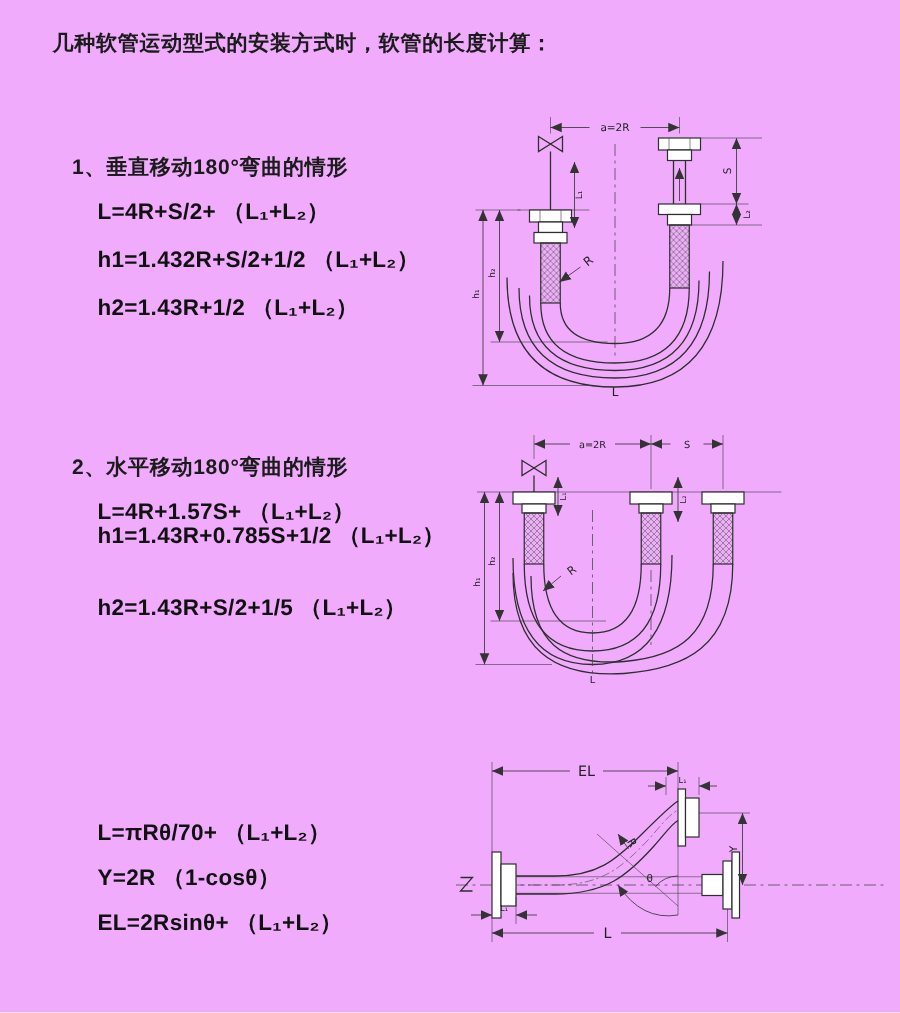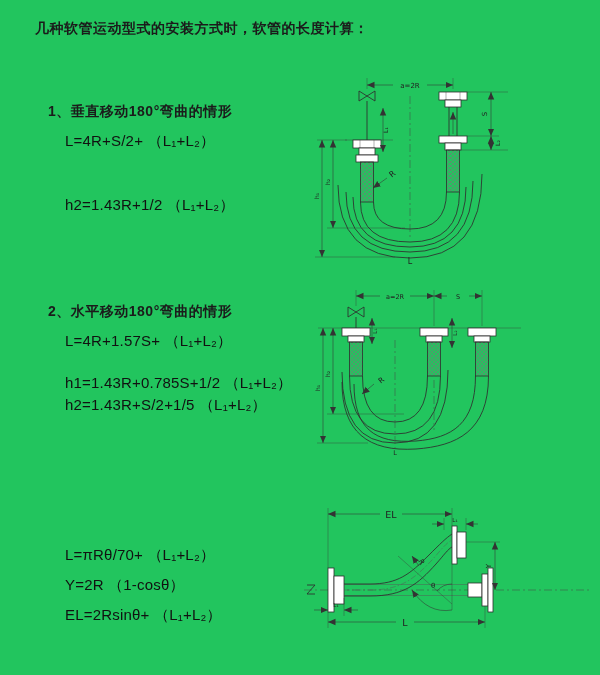--- a/index.html
+++ b/index.html
@@ -1,44 +1,45 @@
 <!DOCTYPE html>
 <html><head>
 <meta charset="utf-8">
 <style>
   html,body{margin:0;padding:0;background:#fff;}
-  .canvas{position:relative;width:600px;height:675px;background:#22c55e;overflow:hidden;
+  .canvas{position:relative;width:600px;height:675px;background:#f0abfc;overflow:hidden;
           font-family:"Liberation Sans","DejaVu Sans",sans-serif;color:#1b1b1b;}
   .abs{position:absolute;}
   .doc-title{font-size:14px;font-weight:700;letter-spacing:.5px;}
   .sec-head{font-size:14px;font-weight:700;letter-spacing:.5px;text-align:right;}
-  .formula{font-size:15px;font-weight:400;letter-spacing:.2px;color:#111;}
+  .formula{font-size:15px;font-weight:700;letter-spacing:.2px;color:#111;}
   svg text{fill:#222;font-family:"DejaVu Sans","Liberation Sans",sans-serif;}
   .out{stroke:#2e2e2e;stroke-width:.85;fill:none;}
   .dim{stroke:#333;stroke-width:.55;fill:none;}
   .ext{stroke:#3a3a3a;stroke-width:.4;fill:none;}
   .cl{stroke:#444;stroke-width:.5;fill:none;stroke-dasharray:8 3 2 3;}
   .hose{fill:url(#hx);stroke:#2e2e2e;stroke-width:.8;}
   .fit{fill:#fff;stroke:#2e2e2e;stroke-width:.8;}
   .ghost{stroke:#555;stroke-width:.45;fill:none;}
 </style>
 </head>
 <body>
 
 <div class="canvas">
 
   <div class="abs doc-title" style="left:35px;top:20px;">几种软管运动型式的安装方式时，软管的长度计算：</div>
 
   <div class="abs sec-head" style="left:48px;top:103px;">1、垂直移动180°弯曲的情形</div>
   <div class="abs formula" style="left:65px;top:132px;">L=4R+S/2+ （L₁+L₂）</div>
+  <div class="abs formula" style="left:65px;top:164px;">h1=1.432R+S/2+1/2 （L₁+L₂）</div>
   <div class="abs formula" style="left:65px;top:196px;">h2=1.43R+1/2 （L₁+L₂）</div>
 
   <div class="abs sec-head" style="left:48px;top:303px;">2、水平移动180°弯曲的情形</div>
   <div class="abs formula" style="left:65px;top:332px;">L=4R+1.57S+ （L₁+L₂）</div>
-  <div class="abs formula" style="left:65px;top:374px;">h1=1.43R+0.785S+1/2 （L₁+L₂）</div>
+  <div class="abs formula" style="left:65px;top:348px;">h1=1.43R+0.785S+1/2 （L₁+L₂）</div>
   <div class="abs formula" style="left:65px;top:396px;">h2=1.43R+S/2+1/5 （L₁+L₂）</div>
 
   <div class="abs formula" style="left:65px;top:546px;">L=πRθ/70+ （L₁+L₂）</div>
   <div class="abs formula" style="left:65px;top:576px;">Y=2R （1-cosθ）</div>
   <div class="abs formula" style="left:65px;top:606px;">EL=2Rsinθ+ （L₁+L₂）</div>
 
   <svg class="abs" style="left:303px;top:70px;" width="285" height="195" viewBox="0 0 285 195">
     <defs>
       <marker id="arr" markerUnits="userSpaceOnUse" markerWidth="8" markerHeight="8" viewBox="0 0 8 8" refX="7.5" refY="4" orient="auto-start-reverse">
         <path d="M0,0.8 L7.5,4 L0,7.2 Z" fill="#333"></path>

